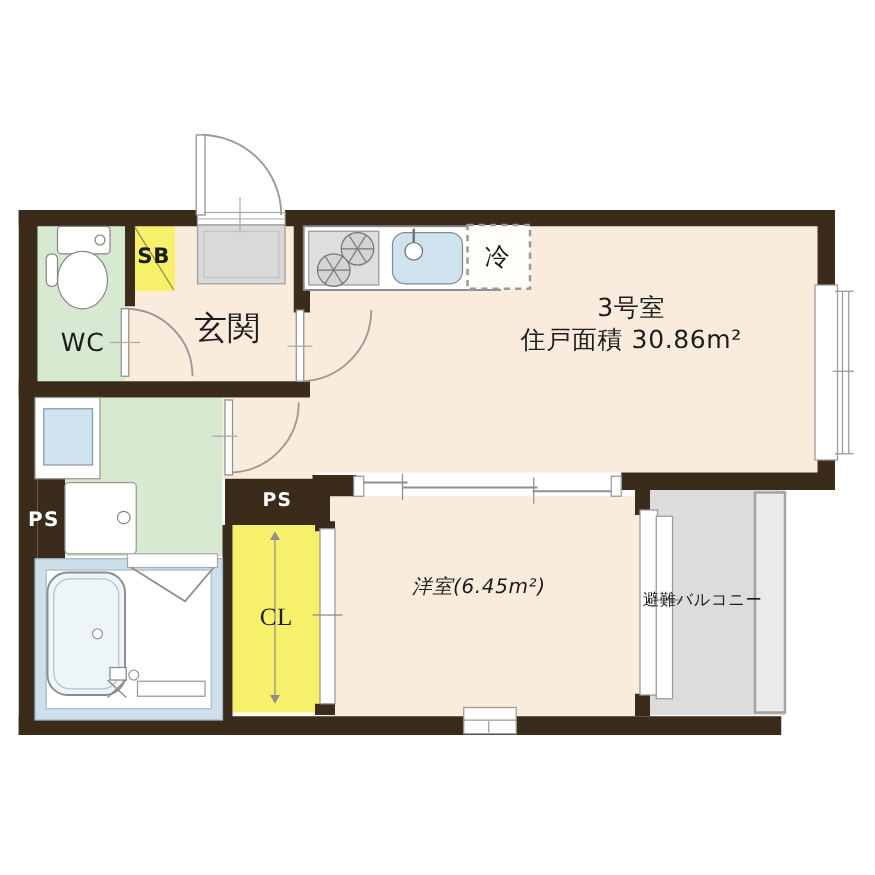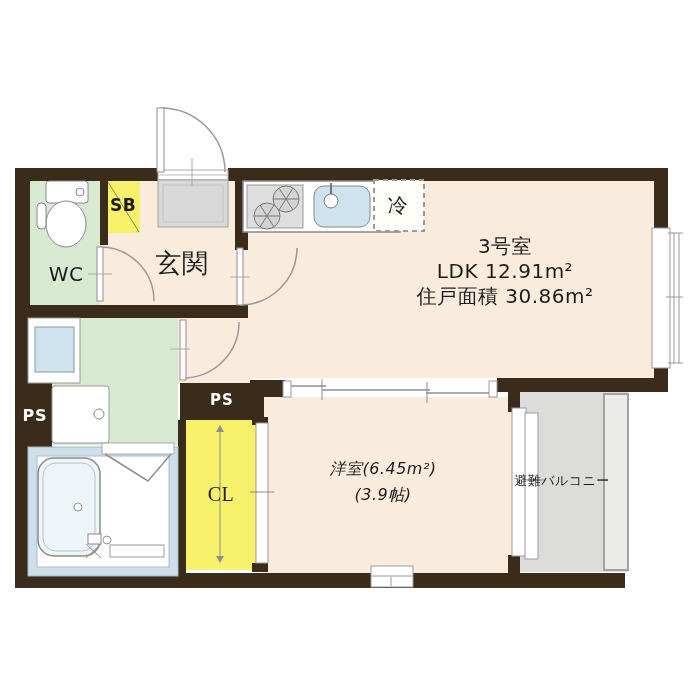--- a/index.html
+++ b/index.html
@@ -190,27 +190,25 @@
     </g>
   </svg>
 
   <div class="lbl" style="left:36px;top:262px;width:60px;font-size:20px;">WC</div>
   <div class="lbl" style="left:105px;top:195px;width:36px;font-size:17px;font-weight:bold;">SB</div>
   <div class="lbl" style="left:140px;top:247px;width:84px;font-size:26px;">玄関</div>
   <div class="lbl" style="left:384px;top:193px;width:28px;font-size:20px;">冷</div>
 
   <div class="lbl" style="left:405px;top:234px;width:200px;font-size:20px;line-height:25px;">
     <div>3号室</div>
-    <div>LDK 12.91m²</div>
     <div>住戸面積 30.86m²</div>
   </div>
 
   <div class="lbl white" style="left:18px;top:406px;width:34px;font-size:16px;">PS</div>
   <div class="lbl white" style="left:204px;top:391px;width:36px;font-size:15px;">PS</div>
   <div class="lbl" style="left:199px;top:482px;width:44px;font-size:20px;font-family:Liberation Serif, serif;">CL</div>
 
   <div class="lbl" style="left:280px;top:456px;width:206px;font-size:16px;line-height:26px;font-style:italic;">
     <div>洋室(6.45m²)</div>
-    <div>(3.9帖)</div>
   </div>
 
   <div class="lbl" style="left:512px;top:473px;width:100px;font-size:13px;">避難バルコニー</div>
 </div>
 
 </body></html>

